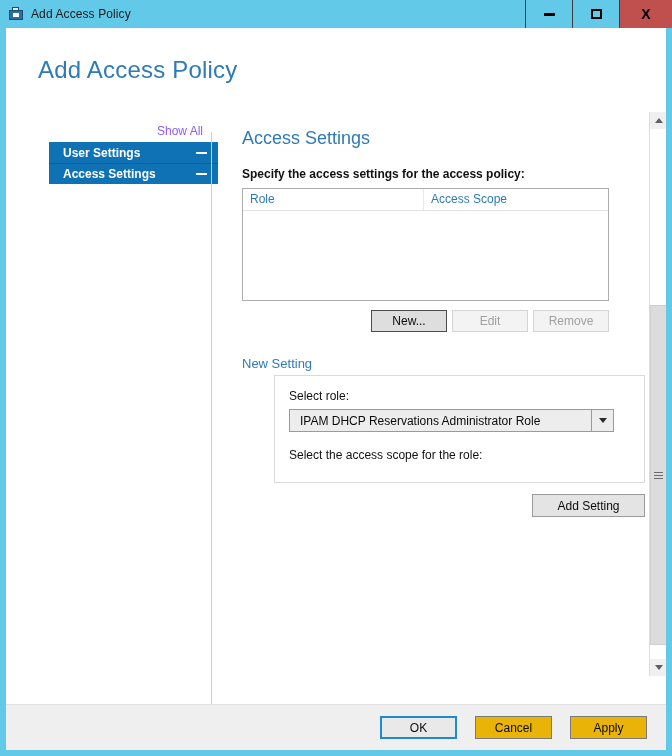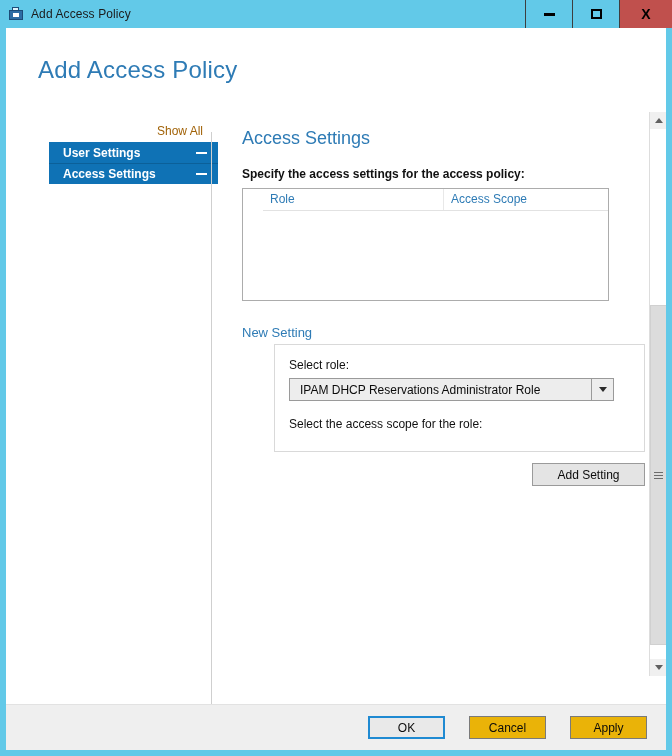--- a/index.html
+++ b/index.html
@@ -122,21 +122,21 @@
   #nav-panel {
     position: absolute;
     left: 0; top: 96px;
     width: 205px;
     height: 560px;
   }
   #show-all {
     position: absolute;
     right: 8px; top: 0;
     font-size: 12px;
-    color: #a16207;
+    color: #8b5cf6;
     cursor: pointer;
     white-space: nowrap;
   }
   #nav-list {
     position: absolute;
     left: 43px; top: 18px;
     width: 169px;
     background: #0F72B5;
   }
   .nav-item {
@@ -191,21 +191,20 @@
     font-weight: bold;
   }
 
   
   #settings-list {
     width: 367px;
     height: 113px;
     border: 1px solid #ACACAC;
     background: #FFFFFF;
     position: relative;
-    padding-left: 20px;
   }
   #settings-header {
     display: flex;
     height: 22px;
     border-bottom: 1px solid #E2E2E2;
   }
   .col-head {
     font-size: 12px;
     color: #2E7BB5;
     padding: 3px 0 0 7px;
@@ -401,21 +400,21 @@
     position: absolute;
     left: 6px; bottom: 6px;
     width: 660px; height: 46px;
     background: #EFEFEF;
     border-top: 1px solid #E2E2E2;
   }
   #footer-buttons {
     position: absolute;
     right: 19px; top: 11px;
     display: flex;
-    gap: 24px;
+    gap: 18px;
   }
   .footer-btn {
     width: 77px; height: 23px;
     font-family: "Liberation Sans", sans-serif;
     font-size: 12px;
     color: #0B0B0B;
     background: #eab308;
     border: 1px solid #7A7A7A;
     cursor: pointer;
   }
@@ -476,20 +475,25 @@
       <div id="specify-label">Specify the access settings for the access policy:</div>
 
       <div id="settings-list">
         <div id="settings-header">
           <div class="col-head role">Role</div>
           <div class="col-head scope">Access Scope</div>
         </div>
         <div id="settings-body"></div>
       </div>
 
+      <div id="list-buttons">
+        <button class="btn primary-focus">New...</button>
+        <button class="btn disabled">Edit</button>
+        <button class="btn disabled">Remove</button>
+      </div>
 
       <h2 id="new-setting-title">New Setting</h2>
 
       <div id="group-box">
         <div class="field-label">Select role:</div>
 
         <div id="role-combo">
           <span id="role-combo-value">IPAM DHCP Reservations Administrator Role</span>
           <span id="role-combo-arrow">
             <span class="caret-down"></span>

